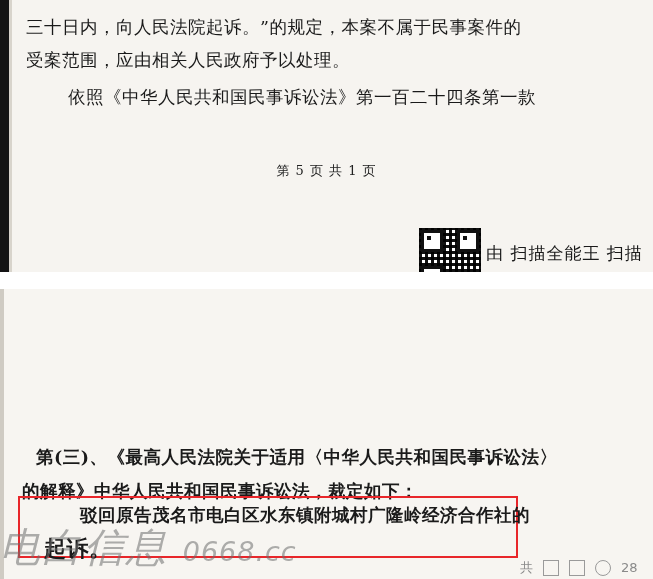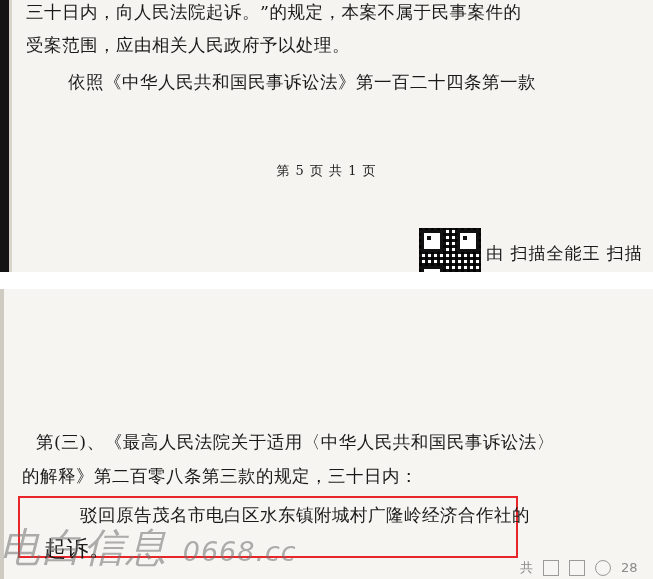--- a/index.html
+++ b/index.html
@@ -50,20 +50,21 @@
     background: #d8d4cc;
   }
 
   .doc-line {
     position: absolute;
     font-family: "DejaVu Serif", "Liberation Serif", serif;
     color: #1a1a1a;
     font-size: 17.5px;
     letter-spacing: 0.5px;
     white-space: nowrap;
+    margin-top: 15px;
   }
 
   #p1-line1 { left: 26px; top: 0px; }
   #p1-line2 { left: 26px; top: 33px; }
   #p1-line3 { left: 68px; top: 70px; }
 
   #p1-pagenum {
     position: absolute;
     left: 0;
     top: 162px;
@@ -134,20 +135,21 @@
 
   
   #page-two {
     position: absolute;
     left: 0;
     top: 289px;
     width: 653px;
     height: 290px;
     background: #f97316;
     overflow: hidden;
+    font-weight: bold;
   }
   #page-two .paper2 {
     position: absolute;
     left: 4px;
     top: 0;
     right: 0;
     bottom: 0;
     background: #f7f5f1;
   }
   #page-two .left-edge2 {
@@ -261,21 +263,21 @@
   <div id="p1-scanmark">由 扫描全能王 扫描</div>
 </div>
 
 <div id="page-gap"></div>
 
 <div id="page-two">
   <div class="paper2"></div>
   <div class="left-edge2"></div>
 
   <div class="doc-line" id="p2-line1">第(三)、《最高人民法院关于适用〈中华人民共和国民事诉讼法〉</div>
-  <div class="doc-line" id="p2-line2">的解释》第二百零八条第三款的规定，三十日内：</div>
+  <div class="doc-line" id="p2-line2">的解释》中华人民共和国民事诉讼法，裁定如下：</div>
 
   <div id="p2-redbox">
     <div id="p2-box-line1">驳回原告茂名市电白区水东镇附城村广隆岭经济合作社的</div>
     <div id="p2-box-line2">起诉。</div>
   </div>
 </div>
 
 <div id="p2-watermark">
   <span>电白信息</span>
   <span class="wm-num">0668.cc</span>

